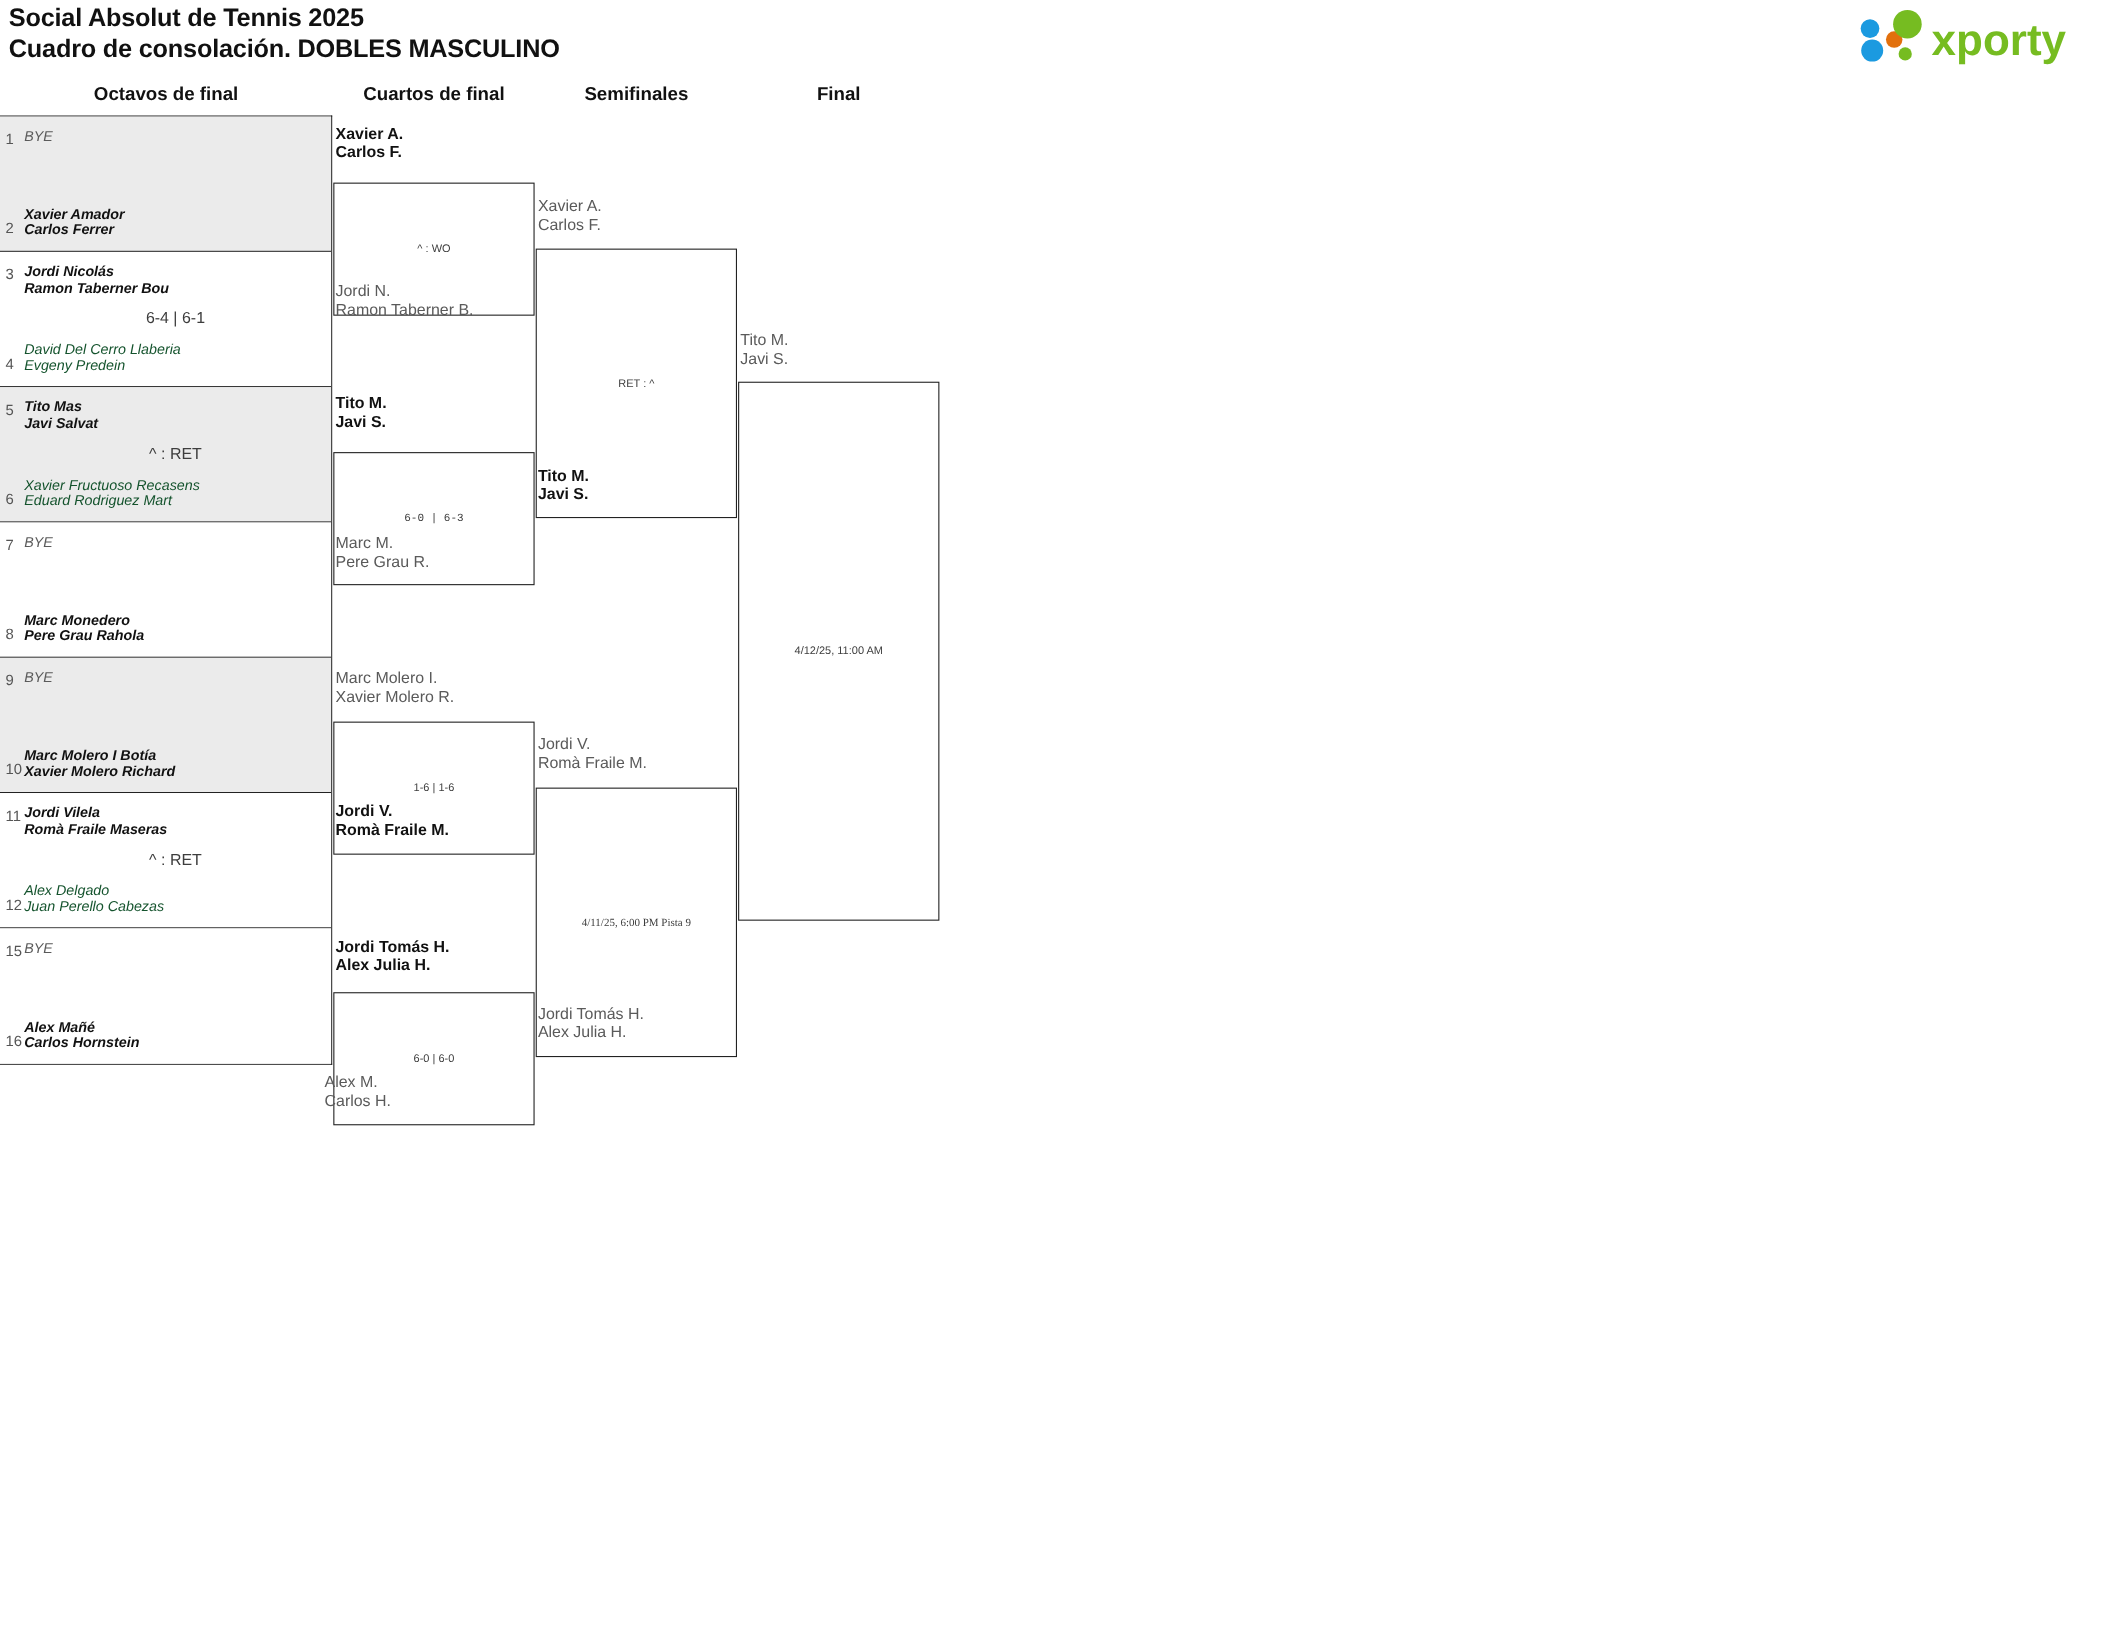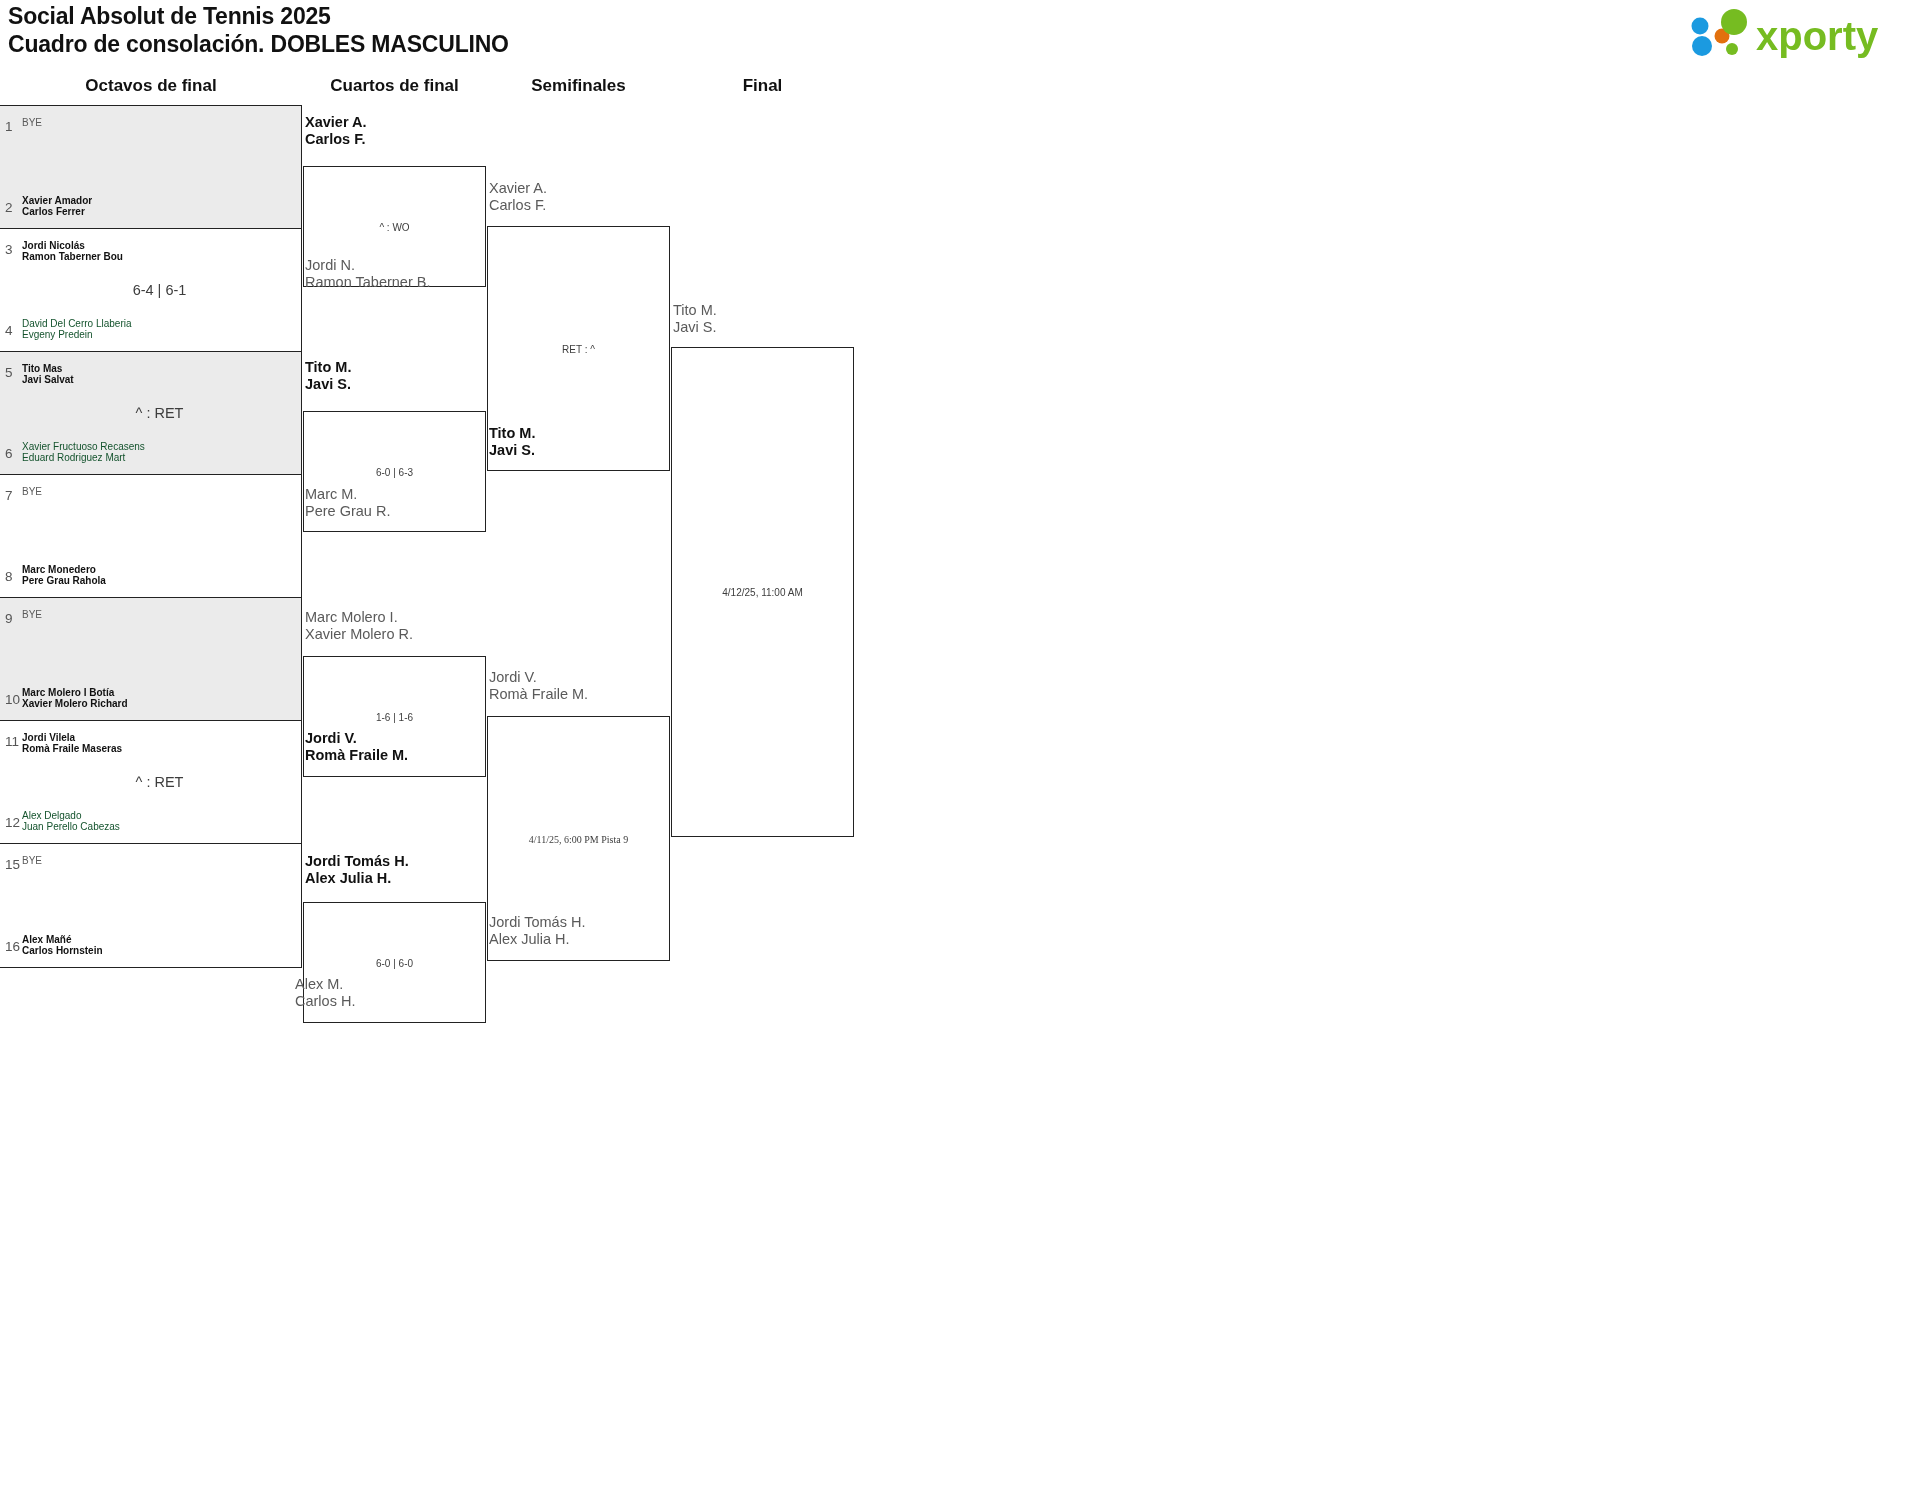--- a/index.html
+++ b/index.html
@@ -78,22 +78,23 @@
     position: absolute;
     left: 5px;
     font-size: 13.5px;
     color: #333;
     font-weight: 400;
   }
   .r1-names {
     position: absolute;
     left: 22px;
     right: 6px;
-    font-size: 10px;
+    font-size: 13px;
     line-height: 1.12;
+    font-style: italic;
   }
   .r1-names.top  { top: 11px; }
   .r1-seed.top   { top: 13px; }
   .r1-names.bot  { bottom: 11px; }
   .r1-seed.bot   { bottom: 13px; }
 
   .r1-names.winner { font-weight: 700; color: #111111; }
   .r1-names.loser  { font-weight: 400; color: #14532d; margin-top: 43px; }
   .r1-names.bye    { font-weight: 400; color: #5a5a5a; }
   .r1-seed.dim     { color: #555; }
@@ -276,21 +277,21 @@
 </div>
 <div class="team loser" style="left:305px; top:257px;">
   <span class="nm">Jordi N.</span>
   <span class="nm">Ramon Taberner B.</span>
 </div>
 
 <div class="team winner" style="left:305px; top:359px;">
   <span class="nm">Tito M.</span>
   <span class="nm">Javi S.</span>
 </div>
-<div class="mbox" style="left:303px; top:411px; width:183px; height:121px;">
+<div class="mbox" style="left:303px; top:411px; width:183px; height:121px;font-family:Liberation Mono, monospace;">
   <span class="score">6-0 | 6-3</span>
 </div>
 <div class="team loser" style="left:305px; top:486px;">
   <span class="nm">Marc M.</span>
   <span class="nm">Pere Grau R.</span>
 </div>
 
 <div class="team loser" style="left:305px; top:609px;">
   <span class="nm">Marc Molero I.</span>
   <span class="nm">Xavier Molero R.</span>

